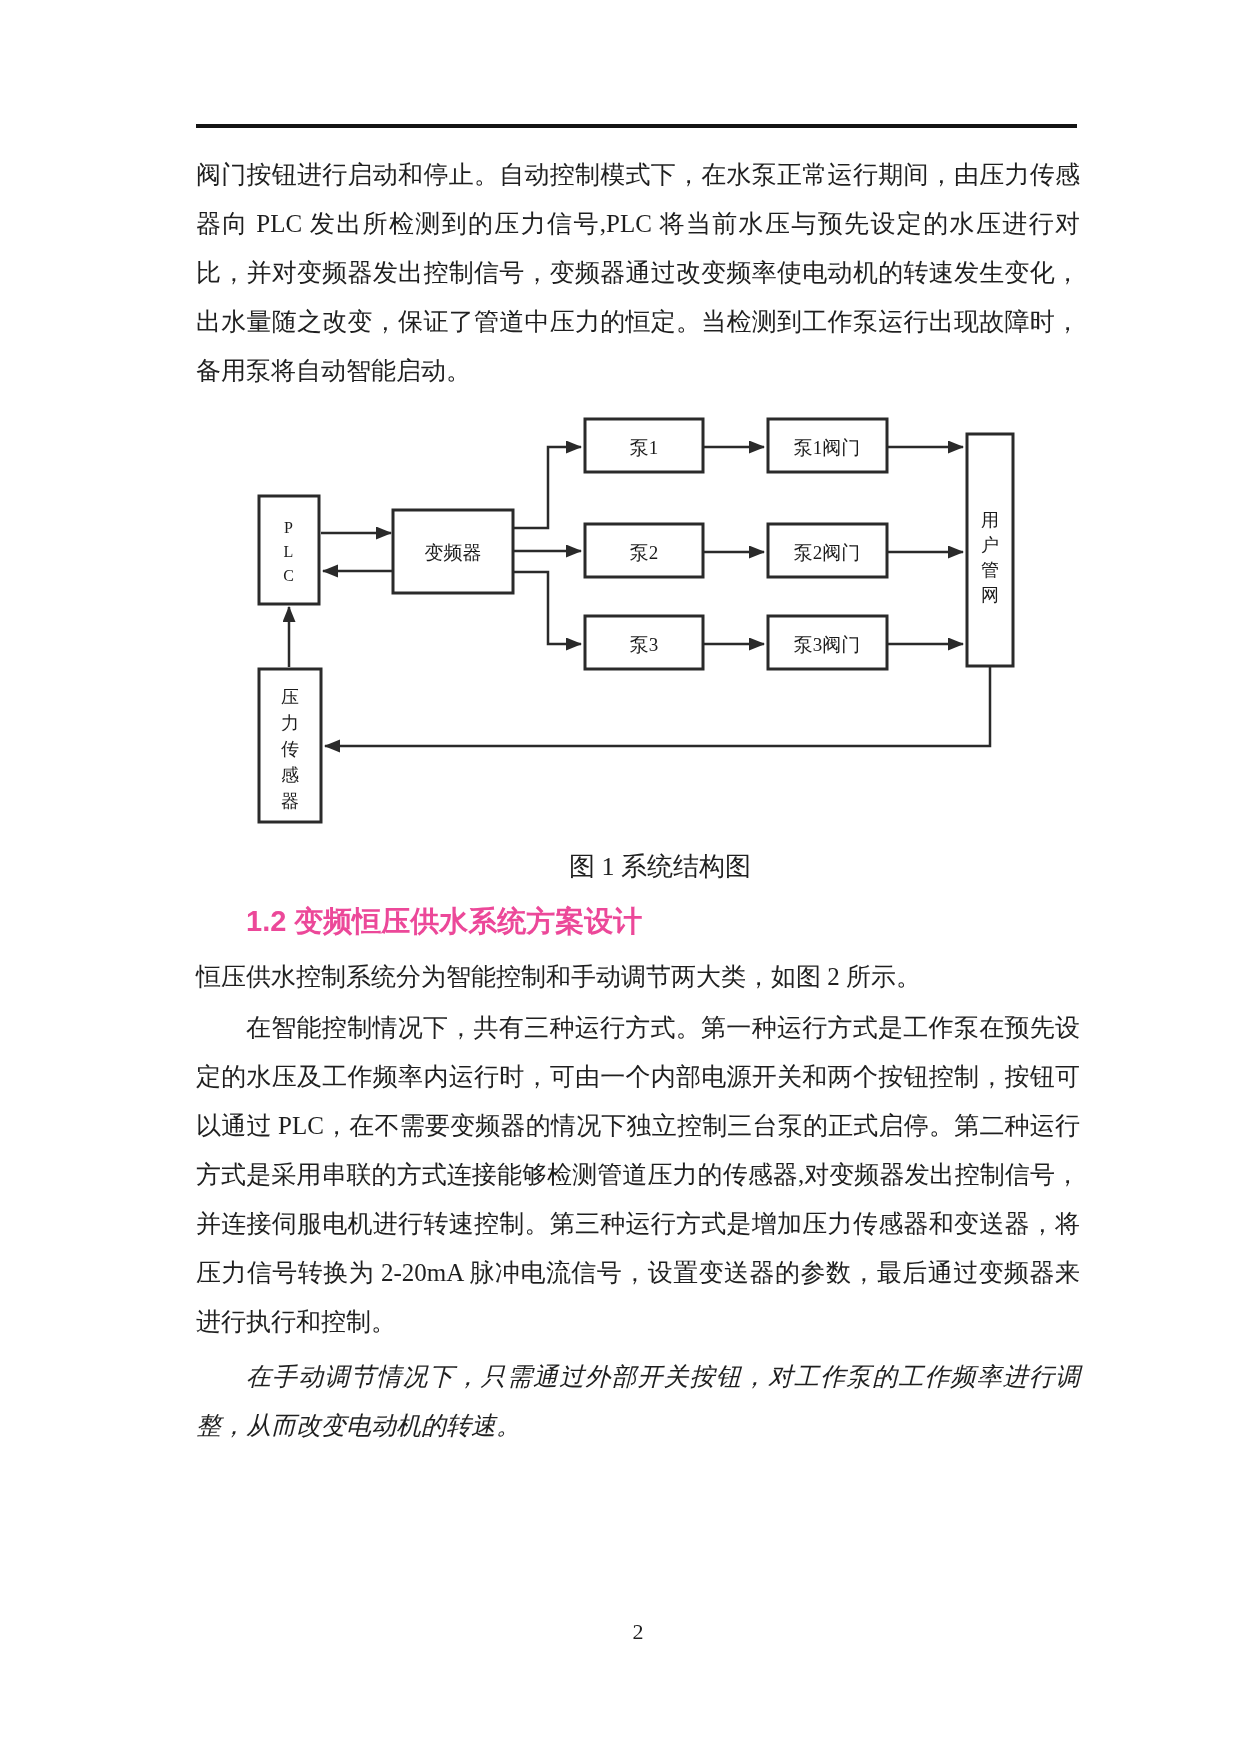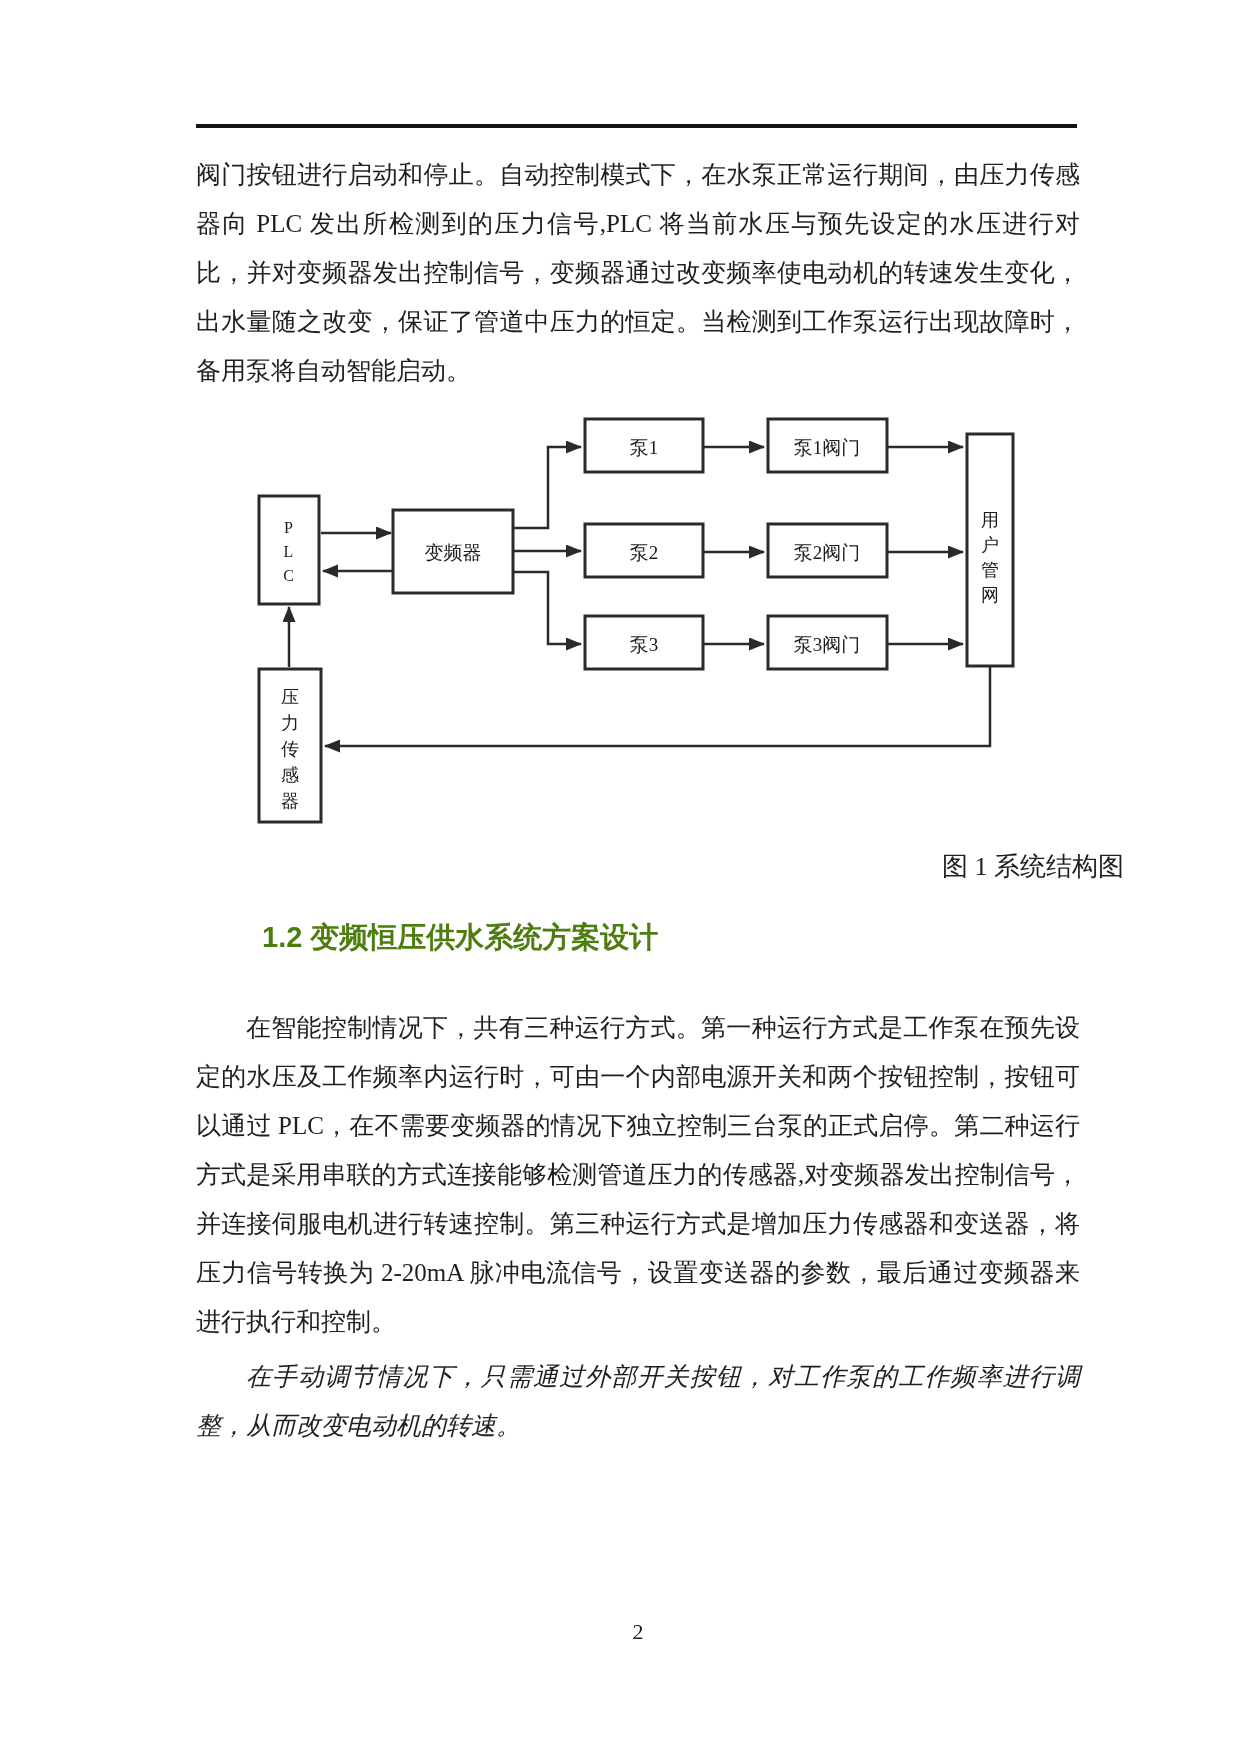--- a/index.html
+++ b/index.html
@@ -10,27 +10,27 @@
   .top-rule{position:absolute;left:196px;top:124px;width:881px;height:4px;background:#141414;}
   .body-p{
     position:absolute;left:196px;width:884px;margin:0;
     font-size:25px;line-height:49px;text-align:justify;
   }
   #p1{top:150px;}
   #p2{top:952px;}
   #p3{top:1003px;text-indent:50px;}
   #p4{top:1352px;text-indent:50px;font-style:italic;}
   .section-heading{
-    position:absolute;left:196px;top:900px;width:884px;margin:18px;
+    position:absolute;left:196px;top:900px;width:884px;margin:2px;
     font-family:"Liberation Sans","DejaVu Sans",sans-serif;
-    font-weight:700;font-size:29px;line-height:38px;text-indent:48px;color:#4d7c0f;
+    font-weight:700;font-size:29px;line-height:38px;text-indent:48px;color:#ec4899;
   }
   .fig-caption{
     position:absolute;left:196px;top:850px;width:928px;margin:0;
-    text-align:right;font-size:26px;line-height:34px;
+    text-align:center;font-size:26px;line-height:34px;
   }
   .page-number{
     position:absolute;left:196px;top:1618px;width:884px;
     text-align:center;font-size:22px;line-height:28px;
   }
   svg.figure{position:absolute;left:0;top:0;width:1240px;height:1754px;pointer-events:none;}
   .box{fill:#ffffff;stroke:#2a2a2a;stroke-width:3px;}
   .wire{fill:none;stroke:#2a2a2a;stroke-width:2.5px;}
   .dt{
     font-family:"Liberation Serif","DejaVu Serif",serif;fill:#1b1b1b;
@@ -103,20 +103,21 @@
     <text class="dt dt-v" x="290" y="723">力</text>
     <text class="dt dt-v" x="290" y="749">传</text>
     <text class="dt dt-v" x="290" y="775">感</text>
     <text class="dt dt-v" x="290" y="801">器</text>
   </svg>
 
   <p class="fig-caption">图 1 系统结构图</p>
 
   <h2 class="section-heading">1.2 变频恒压供水系统方案设计</h2>
 
+  <p id="p2" class="body-p">恒压供水控制系统分为智能控制和手动调节两大类，如图 2 所示。</p>
 
   <p id="p3" class="body-p">在智能控制情况下，共有三种运行方式。第一种运行方式是工作泵在预先设定的水压及工作频率内运行时，可由一个内部电源开关和两个按钮控制，按钮可以通过 PLC，在不需要变频器的情况下独立控制三台泵的正式启停。第二种运行方式是采用串联的方式连接能够检测管道压力的传感器,对变频器发出控制信号，并连接伺服电机进行转速控制。第三种运行方式是增加压力传感器和变送器，将压力信号转换为 2-20mA 脉冲电流信号，设置变送器的参数，最后通过变频器来进行执行和控制。</p>
 
   <p id="p4" class="body-p">在手动调节情况下，只需通过外部开关按钮，对工作泵的工作频率进行调整，从而改变电动机的转速。</p>
 
   <div class="page-number">2</div>
 
 </div>
 
 </body></html>

